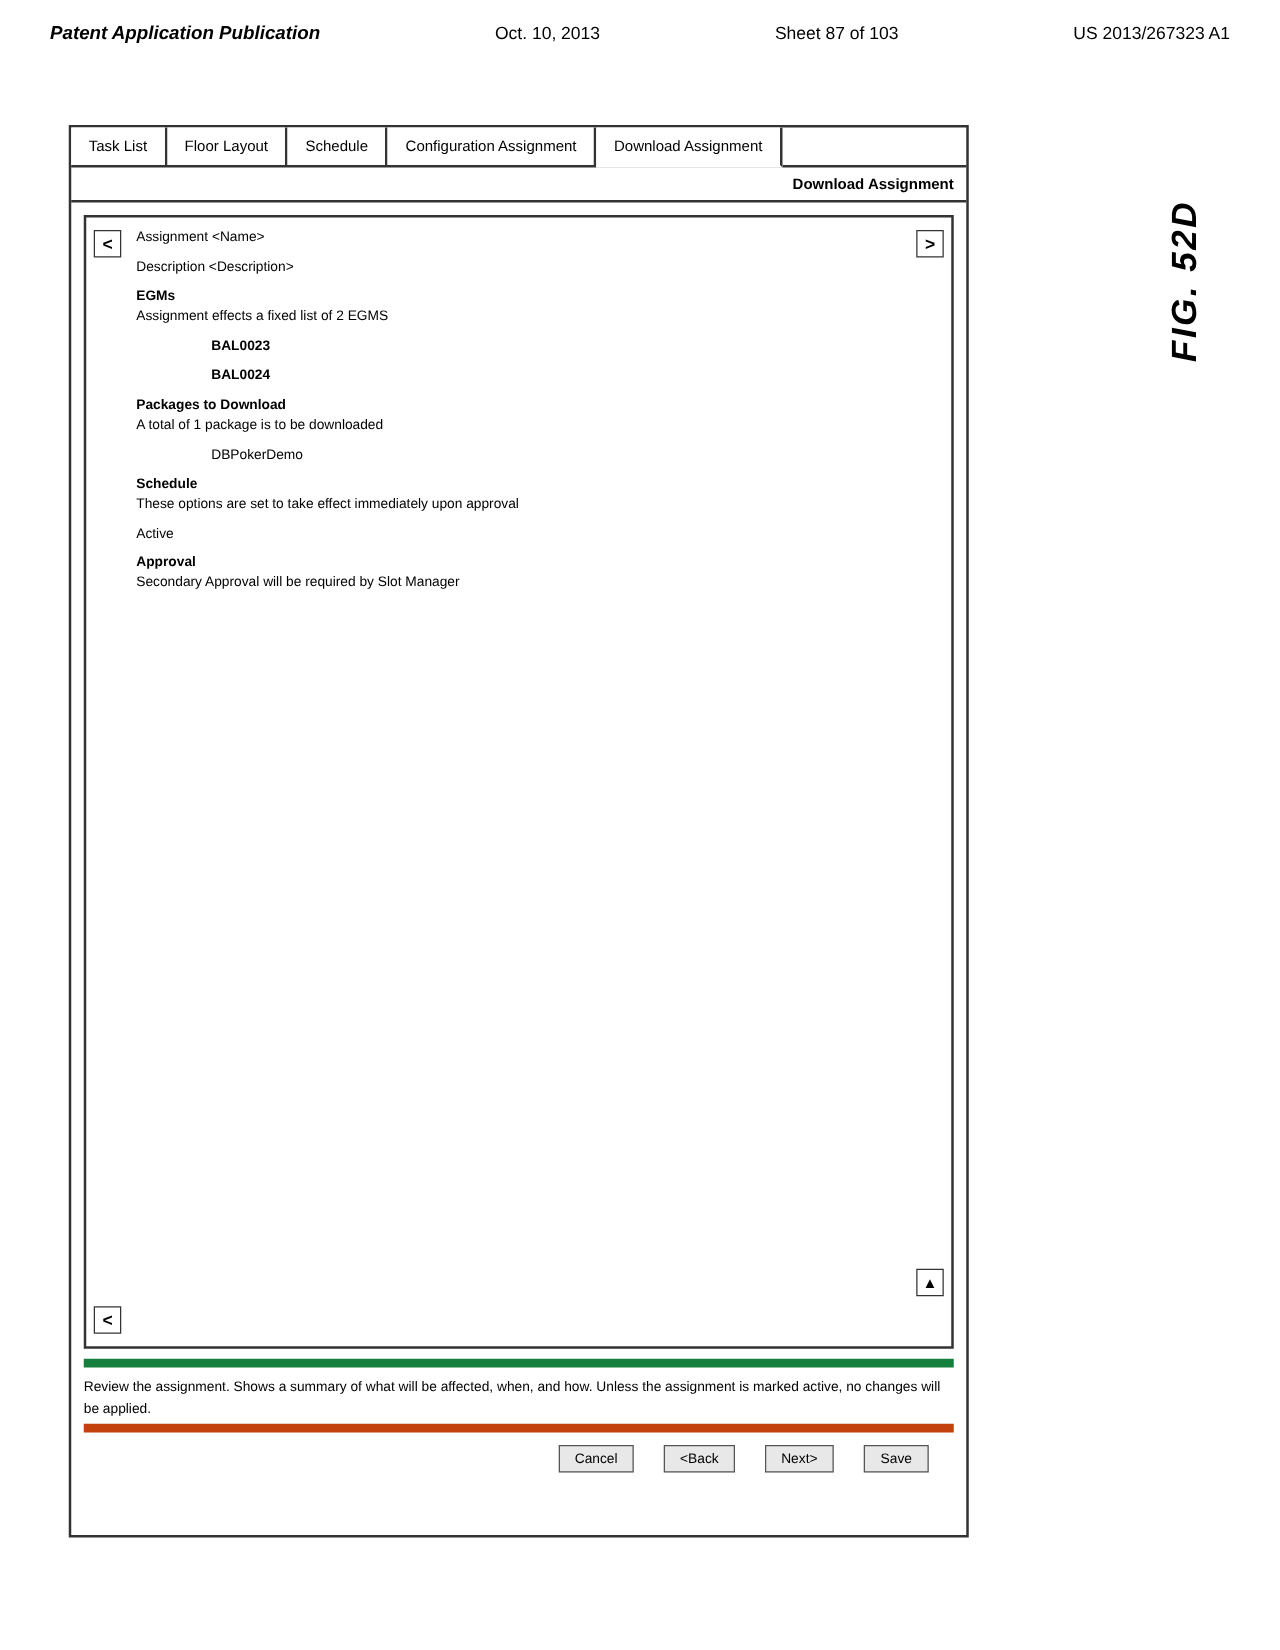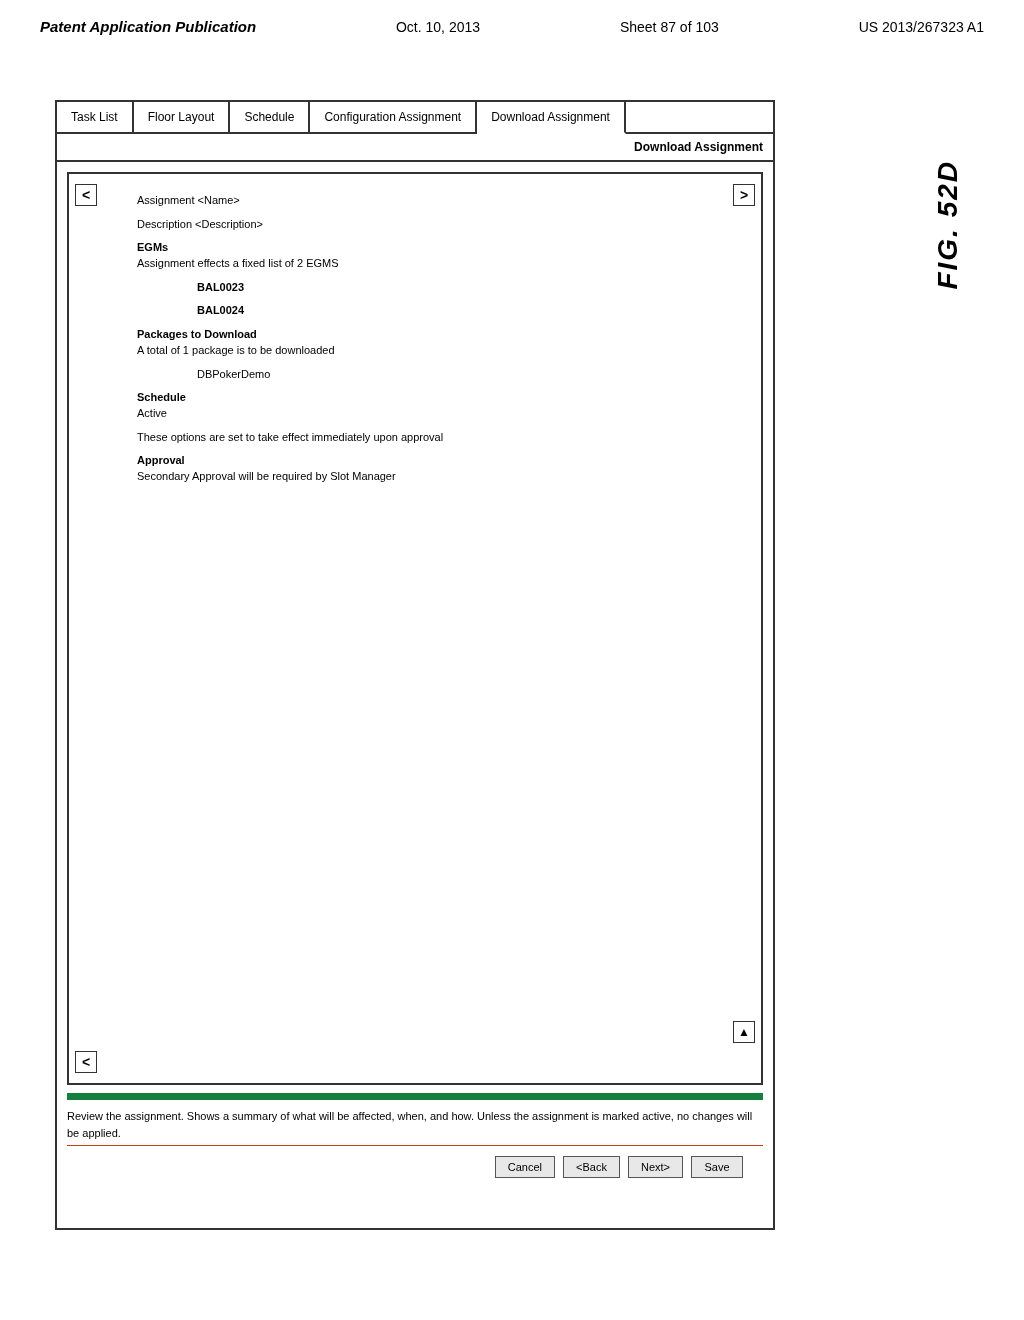--- a/index.html
+++ b/index.html
@@ -177,23 +177,23 @@
 
     .bottom-description {
       font-size: 11px;
       line-height: 1.5;
     }
 
     
     .action-buttons {
       display: flex;
       justify-content: flex-end;
-      gap: 8px;
+      gap: 24px;
       padding: 10px 20px 10px 0;
-      border-top: 1px solid #c2410c;
+      border-top: 7px solid #c2410c;
       align-items: center;
     }
 
     .btn {
       padding: 4px 12px;
       font-size: 11px;
       border: 1.5px solid #555;
       background: #e8e8e8;
       cursor: pointer;
       min-width: 52px;
@@ -245,21 +245,21 @@
         <div style="flex:1; border: 2px solid #333; position:relative; display:flex; flex-direction:column;">
 
           <div class="arrow-btn-left">
             <span>&lt;</span>
           </div>
 
           <div class="arrow-btn-right">
             <span>&gt;</span>
           </div>
 
-          <div style="flex:1; padding: 18px 40px 10px 40px; overflow-y:auto;margin-left:28px;">
+          <div style="flex:1; padding: 8px 40px 10px 40px; overflow-y:auto;">
 
             <div class="content-section">
               <div class="content-text">Assignment &lt;Name&gt;</div>
               <div class="content-text">Description &lt;Description&gt;</div>
             </div>
 
             <div class="content-section">
               <div class="content-label">EGMs</div>
               <div class="content-text">Assignment effects a fixed list of 2 EGMS</div>
               <div style="padding-left: 60px; font-weight: bold;">
@@ -272,22 +272,22 @@
               <div class="content-label">Packages to Download</div>
               <div class="content-text">A total of 1 package is to be downloaded</div>
               <div style="padding-left: 60px;">
                 <div class="content-text">DBPokerDemo</div>
               </div>
             </div>
 
 
             <div class="content-section">
               <div class="content-label">Schedule</div>
+              <div class="content-text">These options are set to take effect immediately upon approval</div>
               <div class="content-text">Active</div>
-              <div class="content-text">These options are set to take effect immediately upon approval</div>
             </div>
 
             <div class="content-section">
               <div class="content-label">Approval</div>
               <div class="content-text">Secondary Approval will be required by Slot Manager</div>
             </div>
 
           </div>
 
           <div style="position:absolute; right:6px; bottom: 40px; width:22px; height:22px; border:1.5px solid #333; background:#fff; display:flex; align-items:center; justify-content:center; font-size:12px; font-weight:bold; cursor:pointer;">

